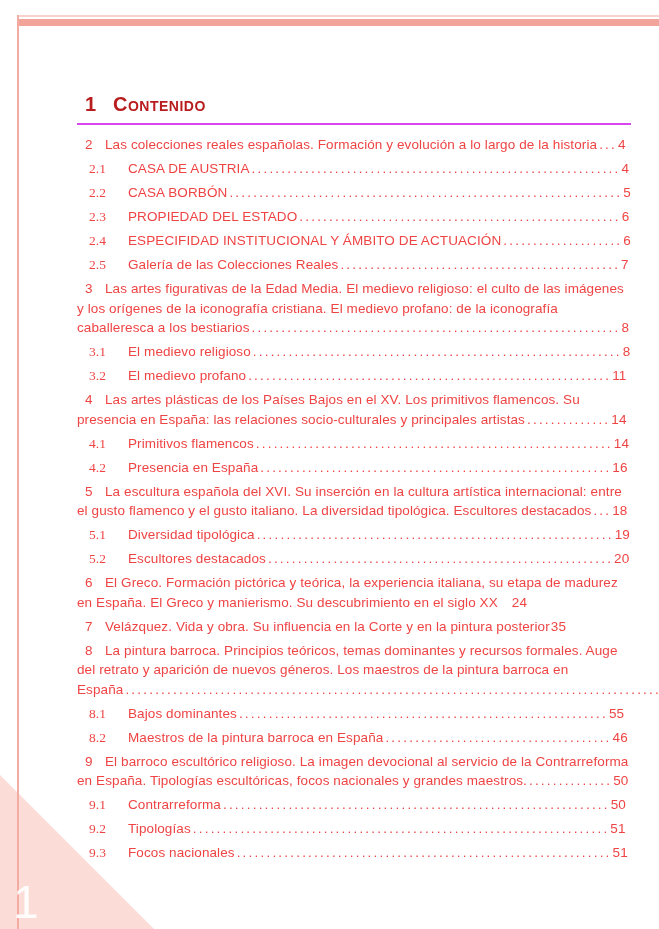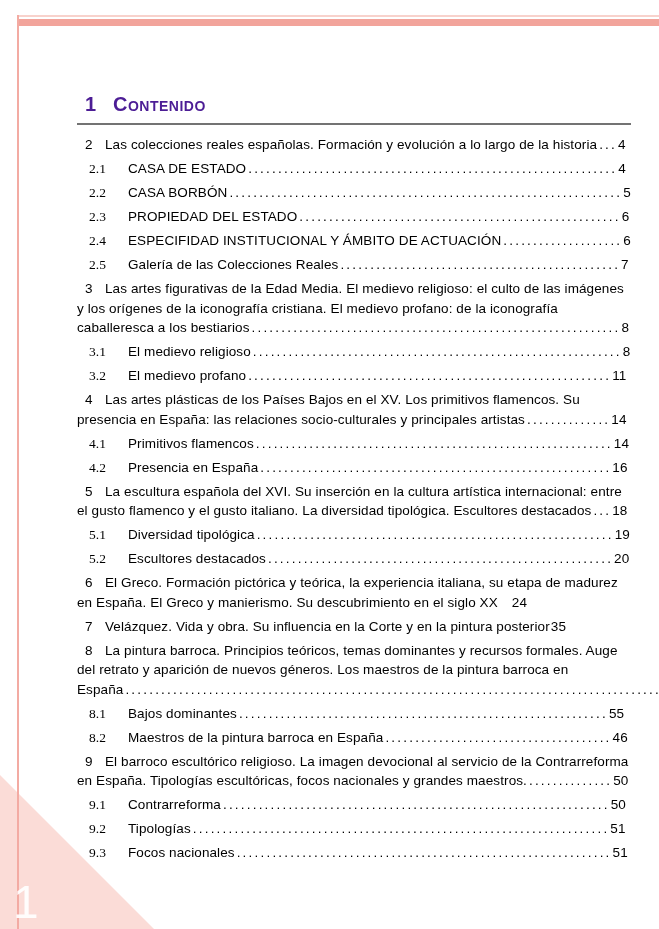--- a/index.html
+++ b/index.html
@@ -20,28 +20,28 @@
   .corner-number {
     position:absolute; left:13px; bottom:4px; z-index:5;
     font-size:46px; line-height:1; color:rgba(255,255,255,0.93); font-weight:400;
   }
 
   
   .content { position:absolute; left:77px; width:554px; top:0; z-index:3; }
 
   .doc-heading {
     margin:93px 0 10px 0; padding:0 0 7px 8px;
-    border-bottom:2px solid #737373;
+    border-bottom:2px solid #d946ef;
     font-size:20px; font-weight:bold; font-variant:small-caps;
-    letter-spacing:0.5px; color:#4c1d95;
+    letter-spacing:0.5px; color:#b91c1c;
   }
   .doc-heading .h-num { display:inline-block; width:28px; font-variant:normal; }
 
   .entry {
-    font-size:13.5px; line-height:19.5px; color:#000000;
+    font-size:13.5px; line-height:19.5px; color:#ef4444;
     margin:0 0 4.5px 0; letter-spacing:0.1px; cursor:pointer;
   }
   .entry.l1 { text-indent:8px; }
   .entry.l1 .num { display:inline-block; width:20px; text-indent:0; }
   .entry.l2 { margin-left:12px; }
   .entry.l2 .num { display:inline-block; width:39px;font-family:Liberation Serif, serif; }
   .entry .title { white-space:normal; }
   .entry .dots { letter-spacing:2.2px; margin-left:2px; }
   .entry .pg { padding-left:1px; }
   .entry .pg.gap { margin-left:13px; }
@@ -55,21 +55,21 @@
   <div class="top-bar"></div>
   <div class="v-line"></div>
   <div class="corner-triangle"></div>
   <div class="corner-number">1</div>
 
   <div class="content">
     <div class="doc-heading"><span class="h-num">1</span><span class="h-title">Contenido</span></div>
 
     <div id="toc-list">
         <p class="entry l1"><span class="num">2</span><span class="title">Las colecciones reales españolas. Formación y evolución a lo largo de la historia</span><span class="dots">...</span><span class="pg">4</span></p>
-        <p class="entry l2"><span class="num">2.1</span><span class="title">CASA DE ESTADO</span><span class="dots">..............................................................</span><span class="pg">4</span></p>
+        <p class="entry l2"><span class="num">2.1</span><span class="title">CASA DE AUSTRIA</span><span class="dots">..............................................................</span><span class="pg">4</span></p>
         <p class="entry l2"><span class="num">2.2</span><span class="title">CASA BORBÓN</span><span class="dots">..................................................................</span><span class="pg">5</span></p>
         <p class="entry l2"><span class="num">2.3</span><span class="title">PROPIEDAD DEL ESTADO</span><span class="dots">......................................................</span><span class="pg">6</span></p>
         <p class="entry l2"><span class="num">2.4</span><span class="title">ESPECIFIDAD INSTITUCIONAL Y ÁMBITO DE ACTUACIÓN</span><span class="dots">....................</span><span class="pg">6</span></p>
         <p class="entry l2"><span class="num">2.5</span><span class="title">Galería de las Colecciones Reales</span><span class="dots">...............................................</span><span class="pg">7</span></p>
         <p class="entry l1"><span class="num">3</span><span class="title">Las artes figurativas de la Edad Media. El medievo religioso: el culto de las imágenes y los orígenes de la iconografía cristiana. El medievo profano: de la iconografía caballeresca a los bestiarios</span><span class="dots">..............................................................</span><span class="pg">8</span></p>
         <p class="entry l2"><span class="num">3.1</span><span class="title">El medievo religioso</span><span class="dots">..............................................................</span><span class="pg">8</span></p>
         <p class="entry l2"><span class="num">3.2</span><span class="title">El medievo profano</span><span class="dots">.............................................................</span><span class="pg">11</span></p>
         <p class="entry l1"><span class="num">4</span><span class="title">Las artes plásticas de los Países Bajos en el XV. Los primitivos flamencos. Su presencia en España: las relaciones socio-culturales y principales artistas</span><span class="dots">..............</span><span class="pg">14</span></p>
         <p class="entry l2"><span class="num">4.1</span><span class="title">Primitivos flamencos</span><span class="dots">............................................................</span><span class="pg">14</span></p>
         <p class="entry l2"><span class="num">4.2</span><span class="title">Presencia en España</span><span class="dots">...........................................................</span><span class="pg">16</span></p>

